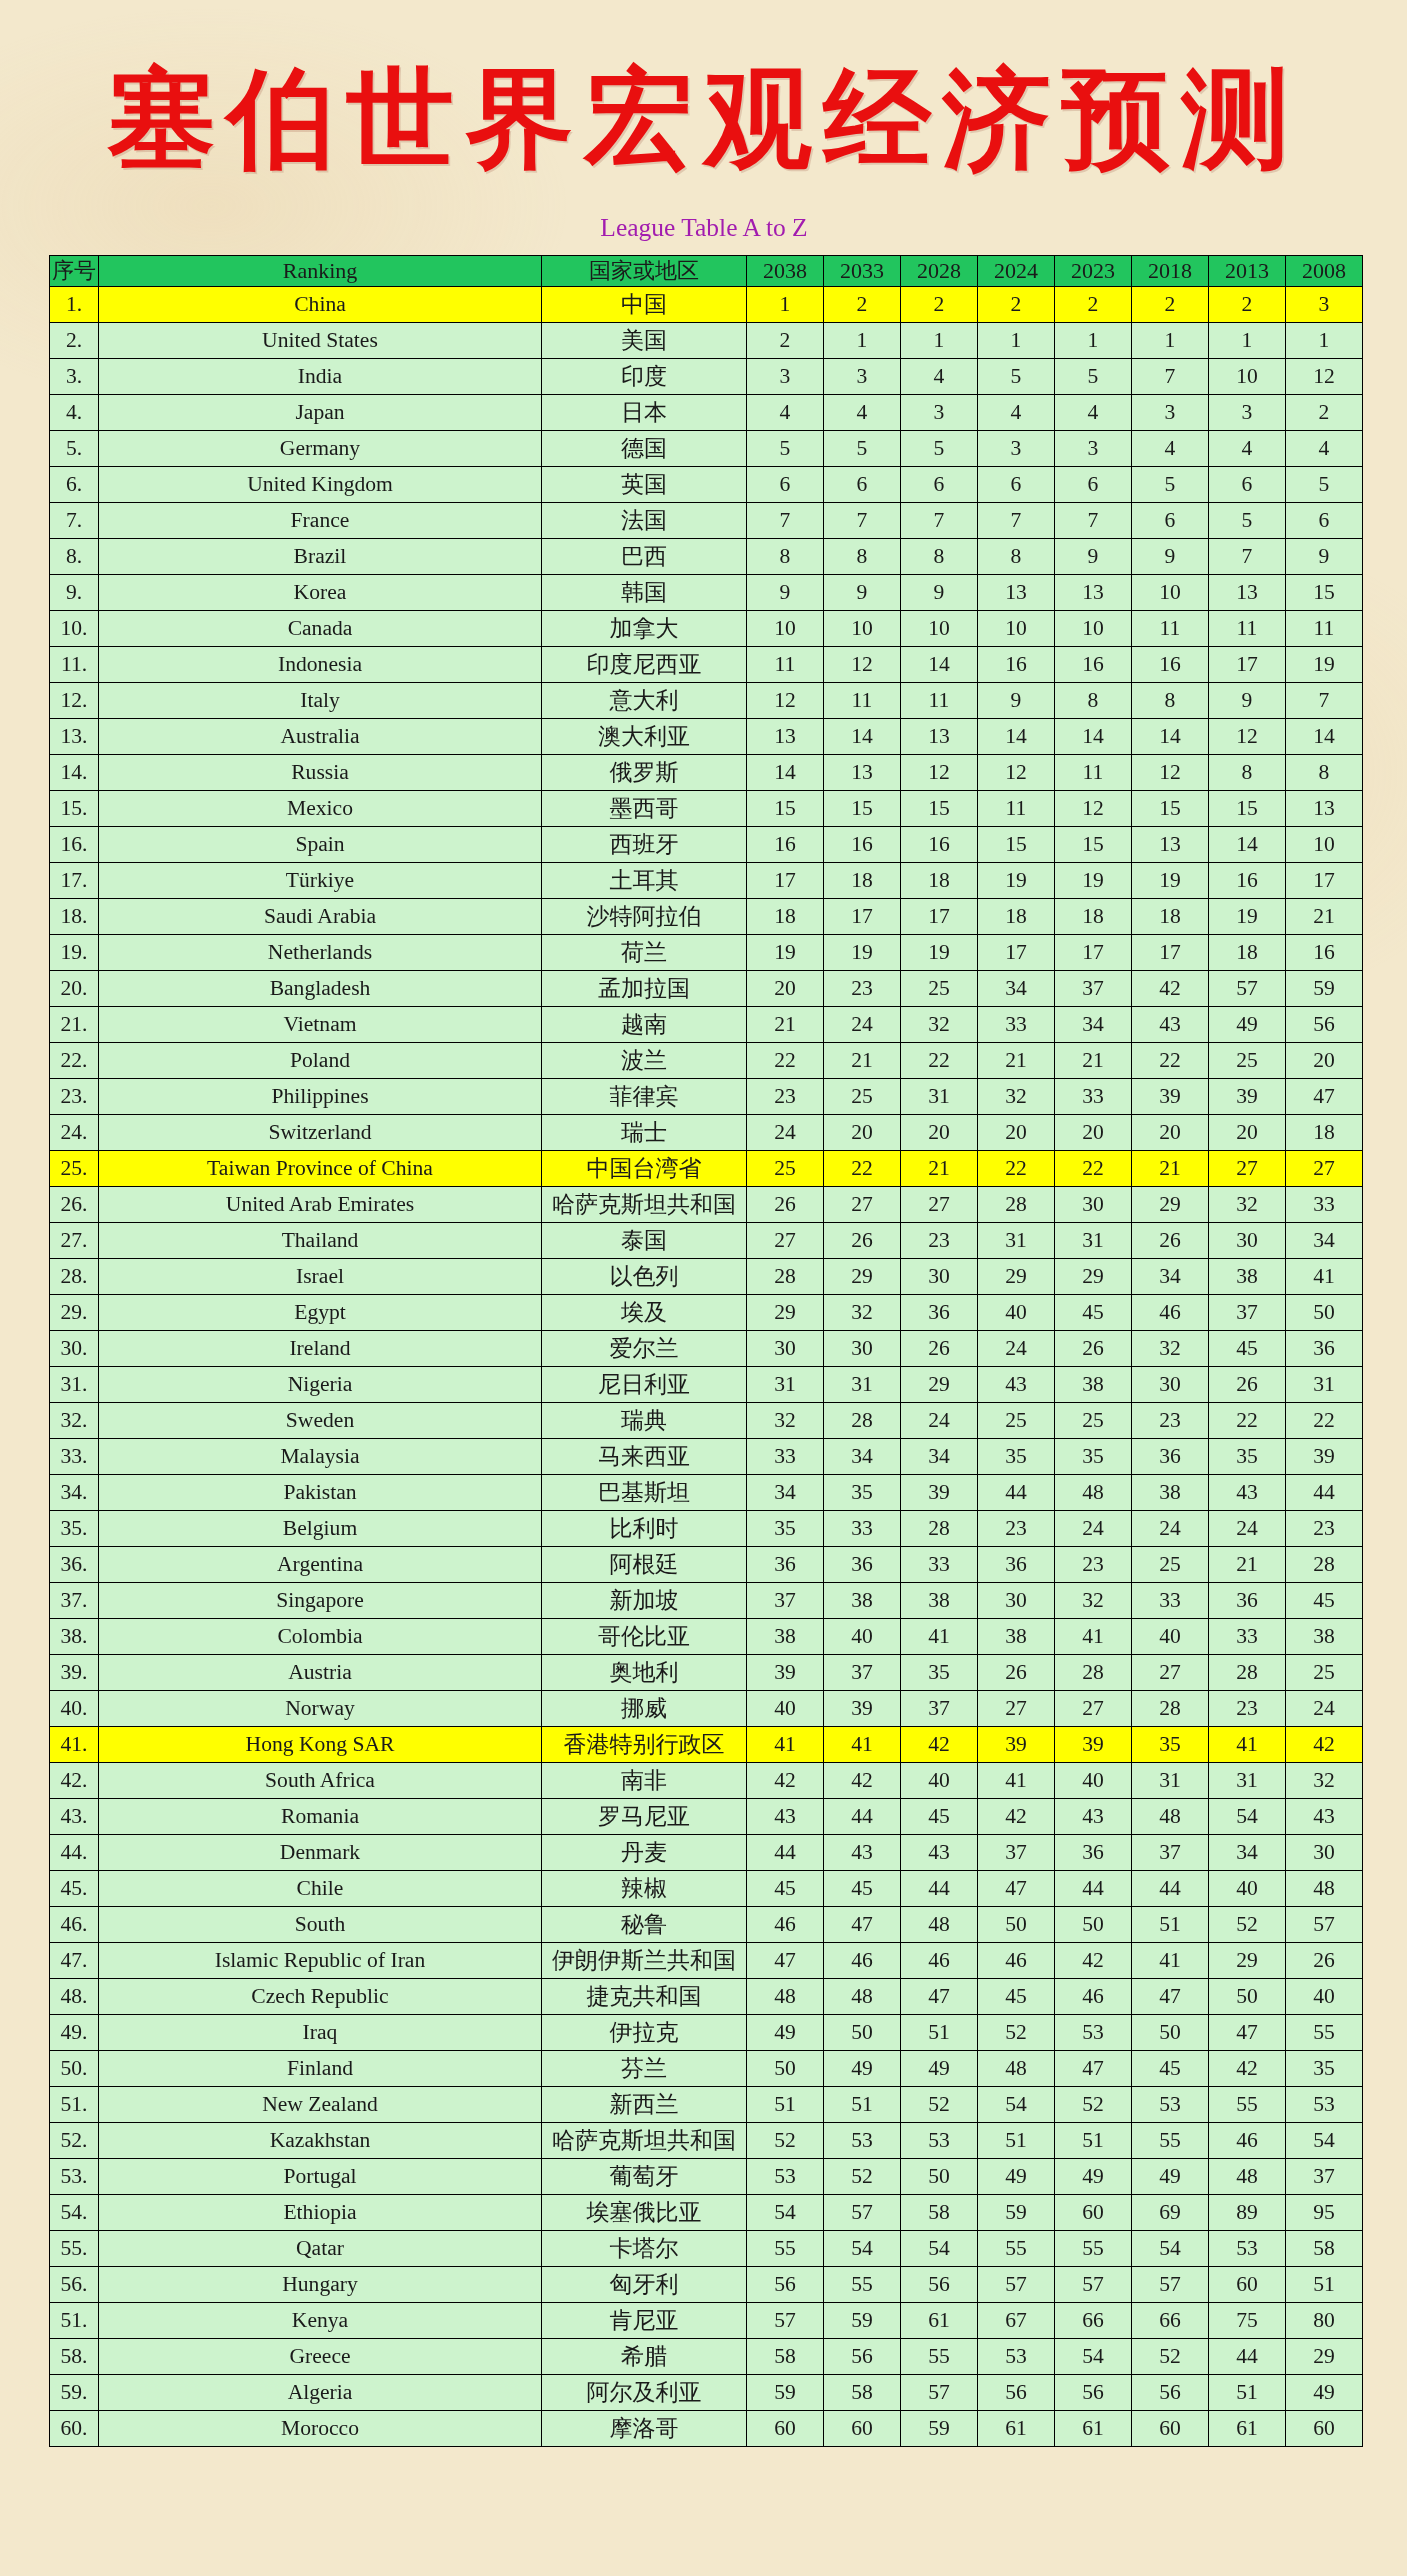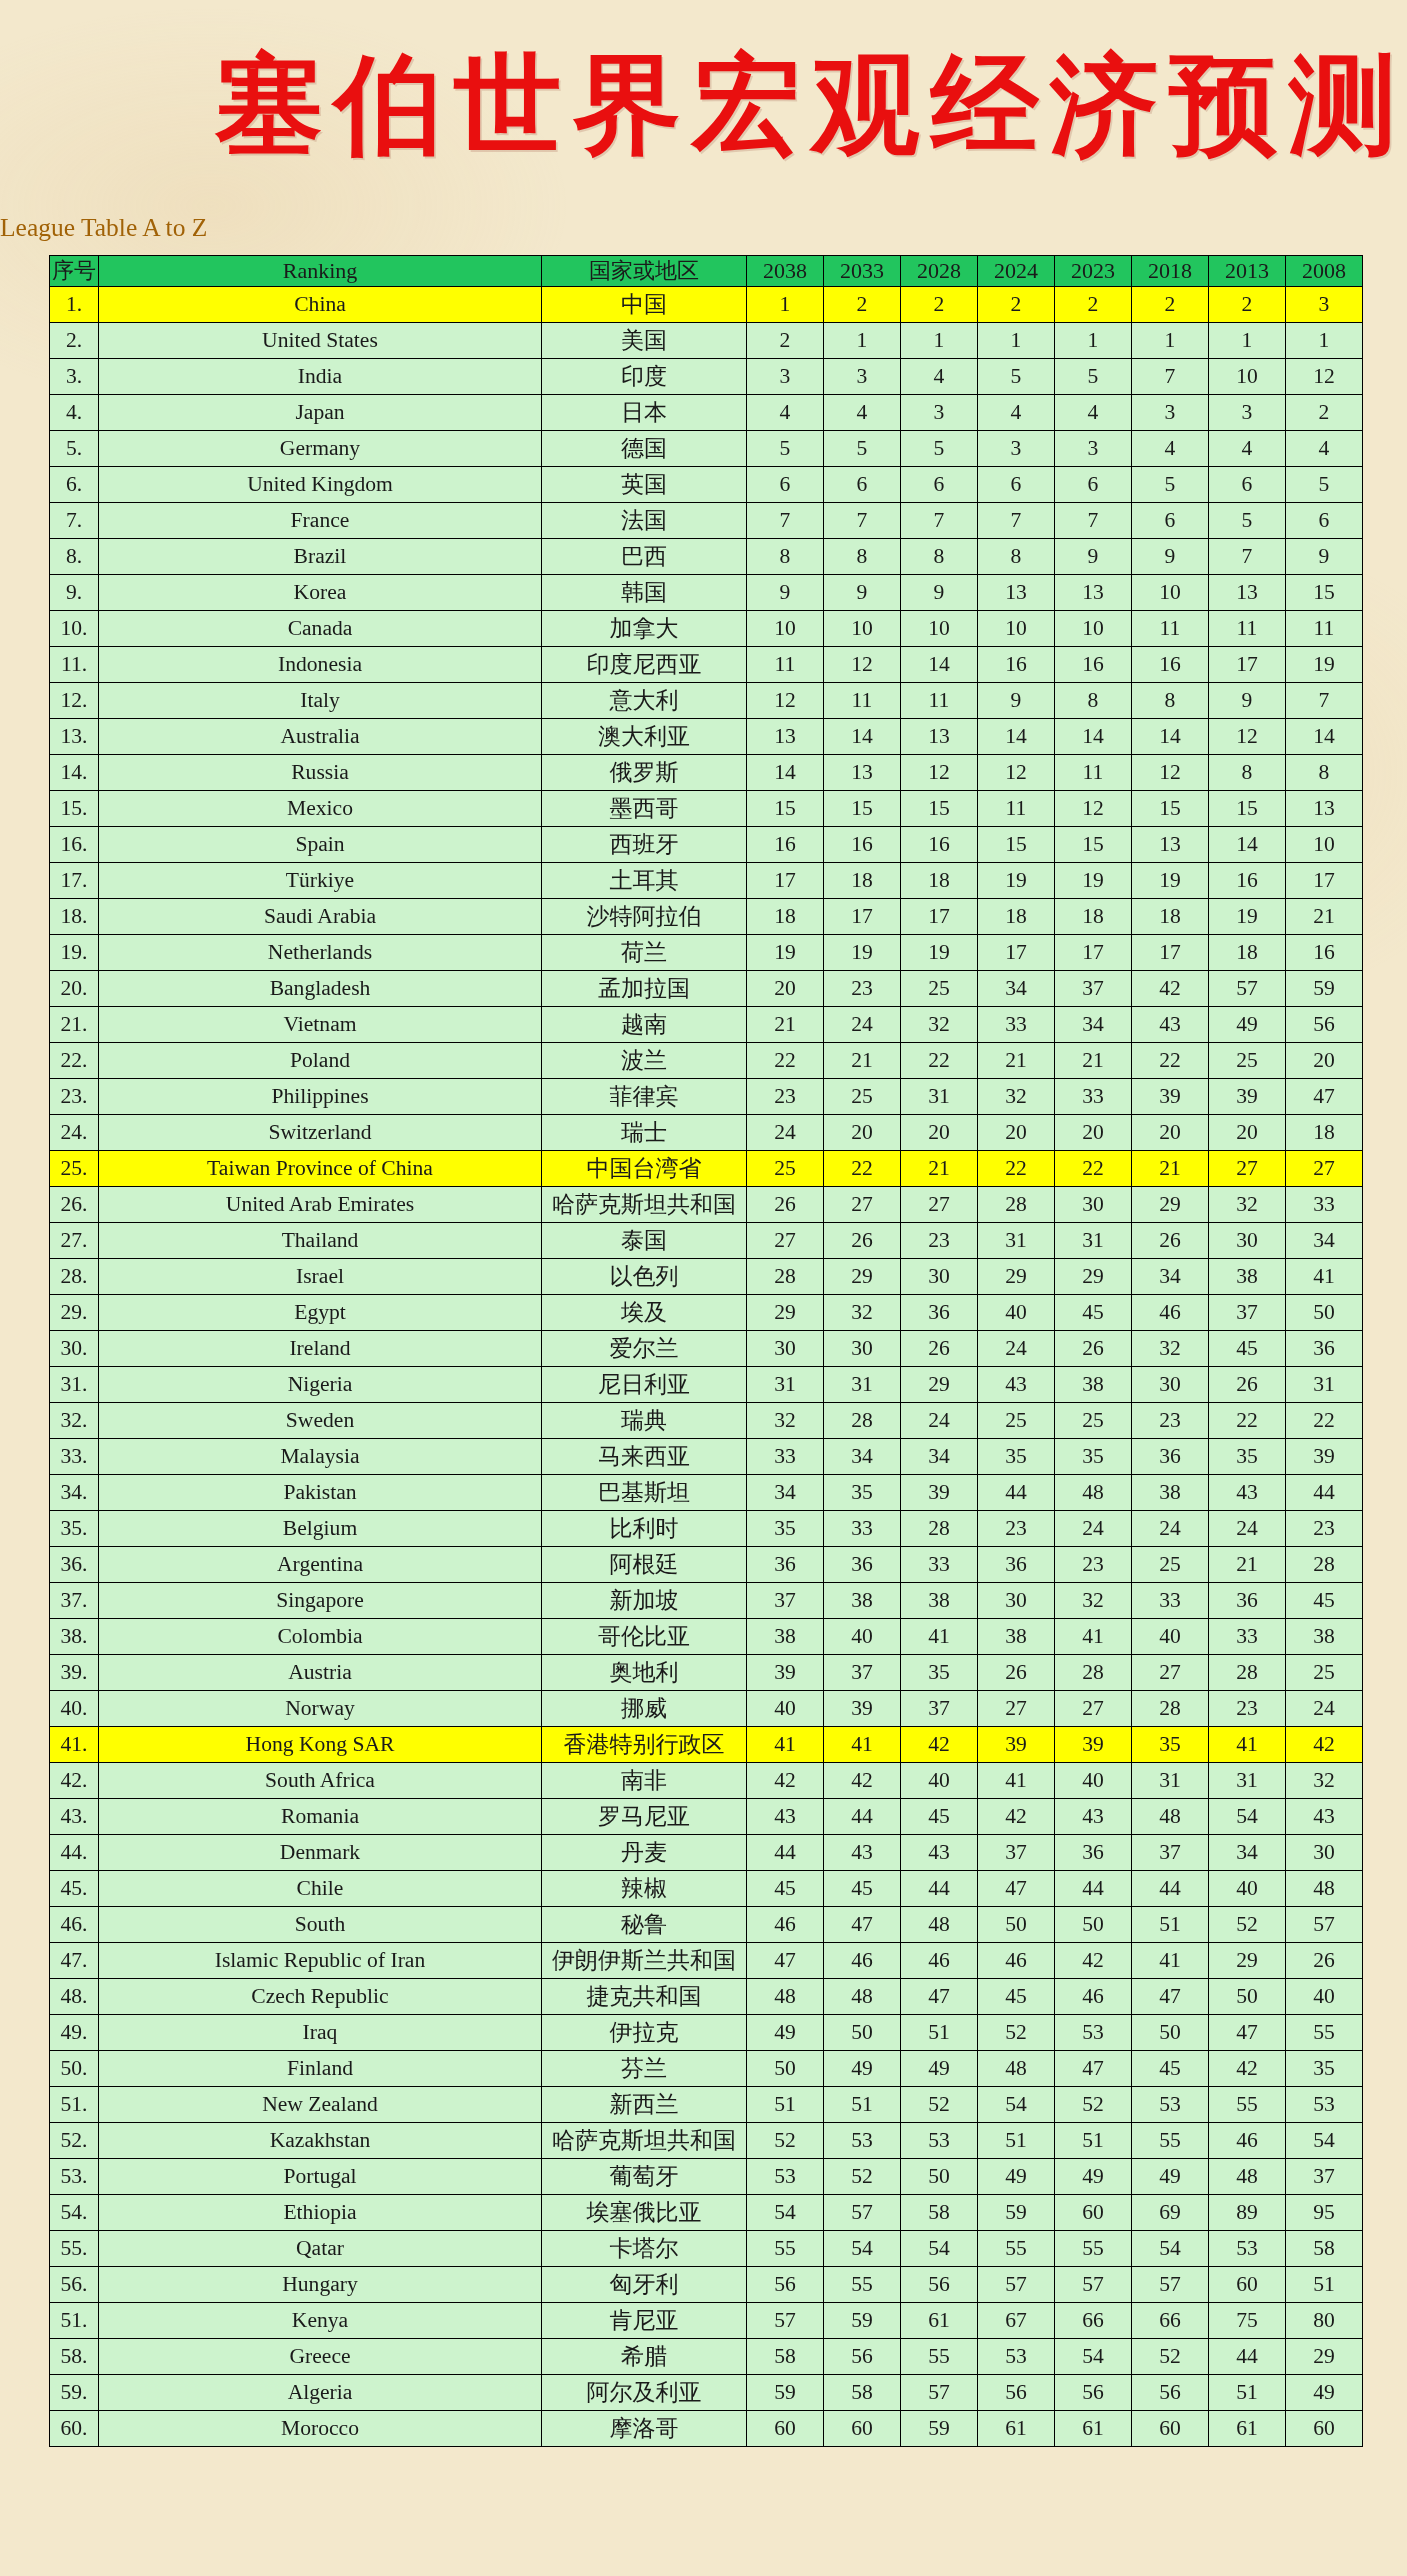--- a/index.html
+++ b/index.html
@@ -7,29 +7,29 @@
     width:1408px;height:2576px;position:relative;overflow:hidden;
     background-color:#f3e8cc;
     background-image:
       radial-gradient(ellipse 511px 284px at 15% 8%, rgba(226,198,150,.25), transparent 70%),
       radial-gradient(ellipse 454px 340px at 85% 30%, rgba(228,202,156,.22), transparent 70%),
       radial-gradient(ellipse 567px 397px at 50% 80%, rgba(230,206,162,.18), transparent 70%);
     font-family:"Liberation Serif","DejaVu Serif",serif;
     color:#111;
   }
   .page-title{
-    position:absolute;top:44px;left:0;width:100%;
-    text-align:right;white-space:nowrap;
+    position:absolute;top:58px;left:0;width:100%;
+    text-align:center;white-space:nowrap;
     font-size:108px;line-height:1.15;font-weight:bold;
     color:#e90f0f;letter-spacing:11.3px;
     text-shadow:1.7px 1.7px 0 rgba(120,20,10,.15);
   }
   .subtitle{
     position:absolute;top:213px;left:0;width:100%;
-    text-align:left;font-size:25.5px;color:#a16207;
+    text-align:center;font-size:25.5px;color:#a21caf;
   }
   table.league{
     position:absolute;left:49px;top:255px;width:1314px;
     border-collapse:collapse;table-layout:fixed;
   }
   table.league th, table.league td{
     border:1.7px solid #000;text-align:center;vertical-align:middle;
     overflow:hidden;white-space:nowrap;padding:0;
   }
   table.league thead th{

